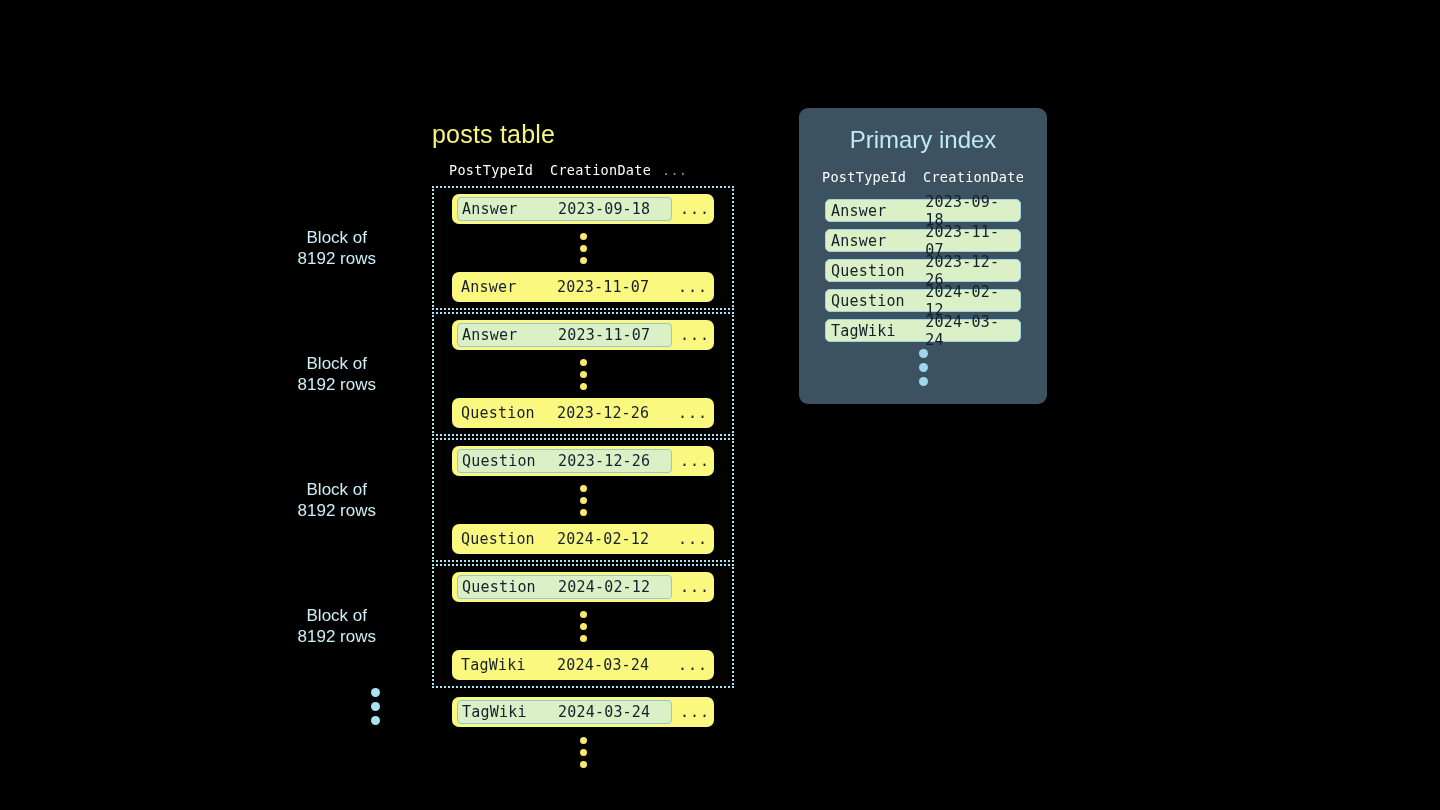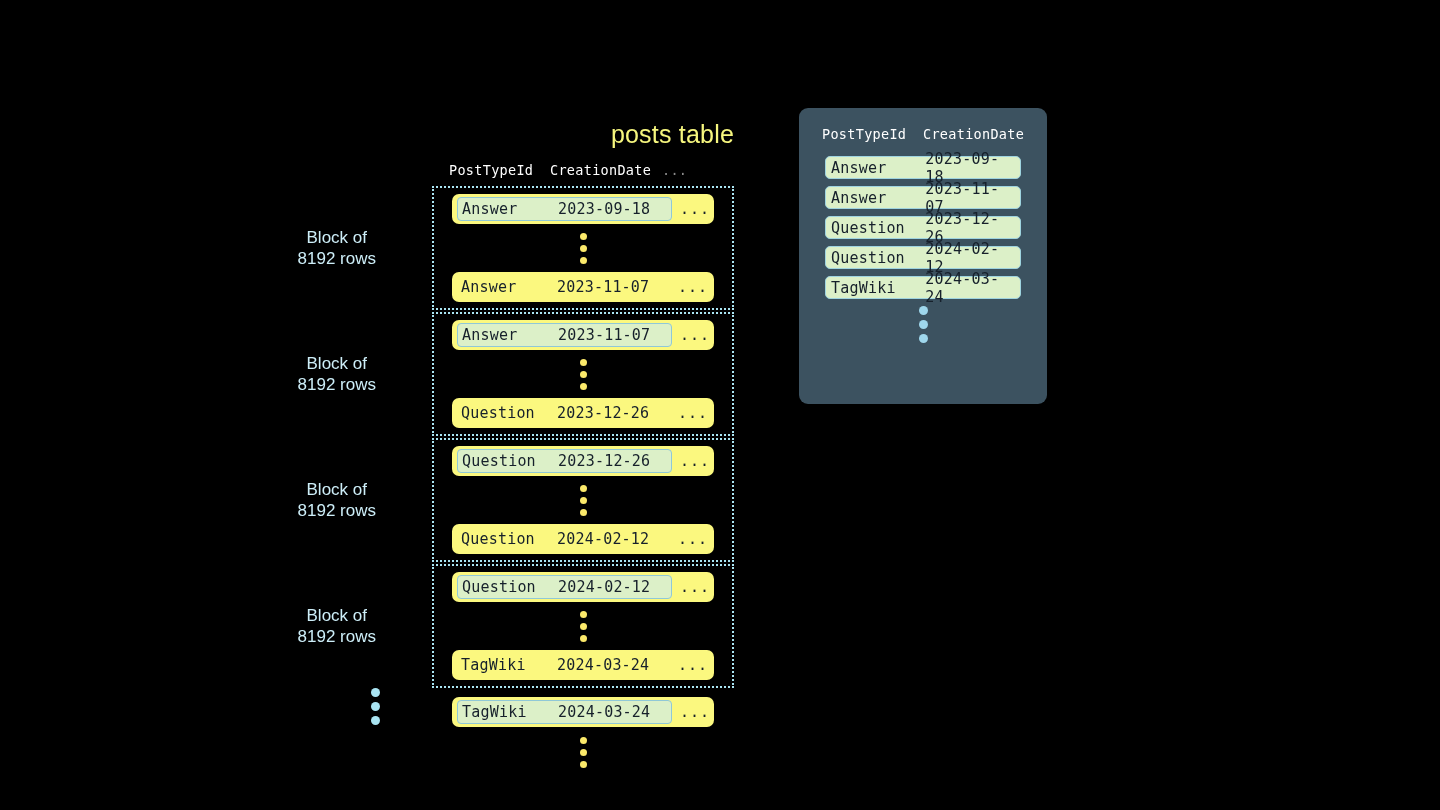--- a/index.html
+++ b/index.html
@@ -17,21 +17,21 @@
   #posts-table {
     position: absolute;
     left: 432px;
     top: 120px;
     width: 302px;
   }
 
   .table-title {
     font-size: 25px;
     color: #f6f67e;
-    text-align: right;
+    text-align: left;
     letter-spacing: 0.2px;
     margin-bottom: 13px;
   }
 
   .col-headers {
     display: flex;
     align-items: baseline;
     font-family: "DejaVu Sans Mono", monospace;
     font-size: 13.5px;
     color: #ffffff;
@@ -325,20 +325,21 @@
   </div>
 </div>
 
 <div id="left-tail-dots">
   <span></span>
     <span></span>
     <span></span>
 </div>
 
 <div id="primary-index">
+  <div class="idx-title">Primary index</div>
 
   <div class="idx-headers">
     <span class="ih-type">PostTypeId</span>
     <span class="ih-date">CreationDate</span>
   </div>
 
   <div class="idx-row">
     <span class="i-type">Answer</span>
     <span class="i-date">2023-09-18</span>
   </div>

